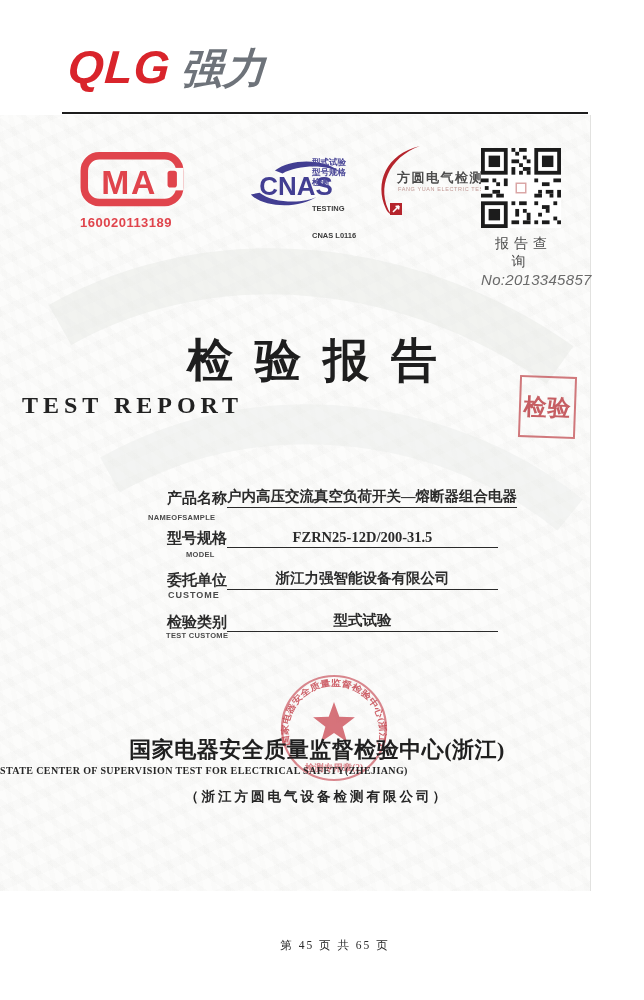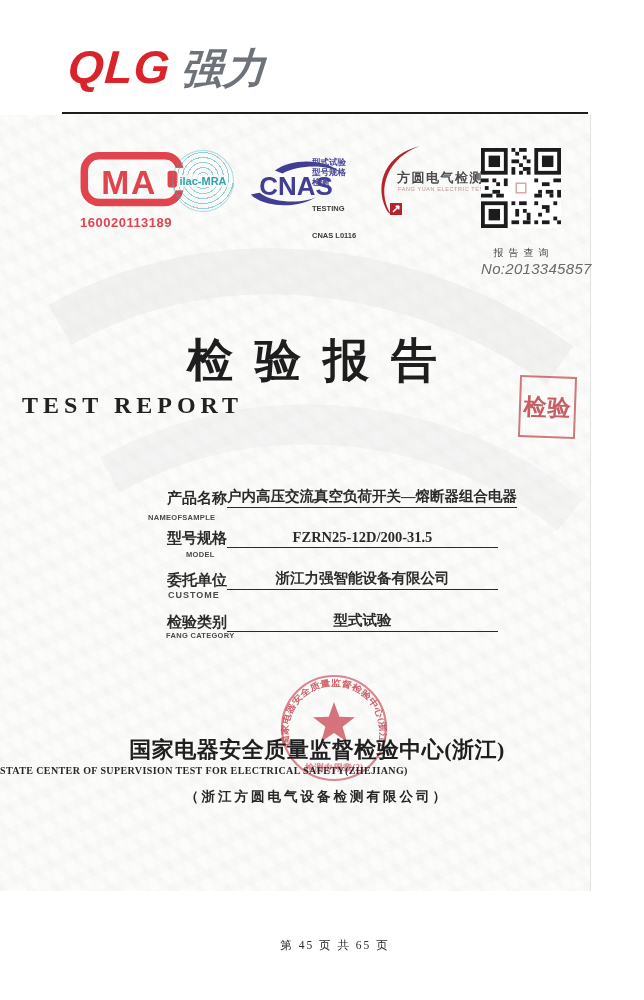--- a/index.html
+++ b/index.html
@@ -37,21 +37,21 @@
   .cnas-text { position:absolute; left:312px; top:158px; width:64px; line-height:1.15;
                font-family:"Liberation Sans",sans-serif; }
   .cnas-text .zh { font-size:8.5px; color:#4a4797; font-weight:bold; }
   .cnas-text .en { font-size:7.5px; color:#3a3a3a; font-weight:bold; margin-top:18px; }
   .fy { position:absolute; left:366px; top:143px; width:130px; height:95px; }
   .fy .name { position:absolute; left:31px; top:26px; font-size:13px; font-weight:bold; color:#4c4c4c;
               letter-spacing:1.5px; font-family:"Liberation Sans",sans-serif; white-space:nowrap; }
   .fy .en { position:absolute; left:32px; top:43px; font-size:5.5px; color:#c29a96; letter-spacing:.6px;
             font-family:"Liberation Sans",sans-serif; white-space:nowrap; }
   .qr { position:absolute; left:481px; top:148px; width:80px; text-align:center; }
-  .qr-caption { margin-top:14px; font-size:10px; color:#4a4a4a; letter-spacing:5px; text-indent:5px; }
+  .qr-caption { margin-top:3px; font-size:14px; color:#4a4a4a; letter-spacing:5px; text-indent:5px; }
   .qr-num { font-size:15px; color:#6a6a6a; font-family:"Liberation Sans",sans-serif; letter-spacing:.3px;font-style:italic; }
 
   
   .title-cn { position:absolute; left:22px; top:330px; width:580px; text-align:center;
               font-size:46px; font-weight:bold; letter-spacing:22px; text-indent:22px; color:#1e1e1e; }
   .title-en { position:absolute; left:22px; top:392px; width:580px; text-align:left;
               font-size:24px; font-weight:bold; letter-spacing:5px; color:#222; }
   .stamp-sq { position:absolute; left:519px; top:376px; width:57px; height:62px;
               border:2px solid rgba(198,88,92,.8); transform:rotate(2deg);
               display:flex; align-items:center; justify-content:center; overflow:hidden; }
@@ -99,23 +99,20 @@
   <div class="cma">
     <svg width="104" height="58" viewBox="0 0 110 62">
       <rect x="4" y="4" width="102" height="50" rx="16" fill="none" stroke="#e0444c" stroke-width="8"></rect>
       <rect x="90" y="17" width="20" height="24" fill="#fcfcfb"></rect>
       <rect x="93" y="20" width="10" height="18" rx="3" fill="#e0444c"></rect>
       <text x="52" y="45" text-anchor="middle" font-size="36" font-weight="bold" font-family="Liberation Sans, sans-serif" fill="#e0444c" letter-spacing="2">MA</text>
     </svg>
     <div class="cma-num">160020113189</div>
   </div>
 
-  <div class="ilac">
-    <span>ilac-MRA</span>
-  </div>
 
   <svg class="cnas-logo" width="96" height="52" viewBox="0 0 100 52">
     <path d="M28,12 C46,-2 84,0 97,15 C84,5 52,6 36,15 Z" fill="#423e92"></path>
     <path d="M3,37 C16,51 54,52 72,39 C58,47 26,46 12,35 Z" fill="#423e92"></path>
     <text x="50" y="37" text-anchor="middle" font-size="27" font-weight="bold" font-family="Liberation Sans, sans-serif" fill="#423e92">CNAS</text>
   </svg>
   <div class="cnas-text">
     <div class="zh">型式试验</div>
     <div class="zh">型号规格</div>
     <div class="zh">检测</div>
@@ -223,21 +220,21 @@
   <div class="form-row" style="top:569px">
     <span class="flabel">委托单位</span>
       <span class="fvalue">浙江力强智能设备有限公司</span>
   </div>
   <div class="fsub" style="top:590px;left:168px;font-size:9px;letter-spacing:1px">CUSTOME</div>
 
   <div class="form-row" style="top:611px">
     <span class="flabel">检验类别</span>
       <span class="fvalue">型式试验</span>
   </div>
-  <div class="fsub" style="top:631px;left:166px">FANG CATEGORY</div>
+  <div class="fsub" style="top:631px;left:166px">TEST CUSTOME</div>
 
   <svg class="stamp-round" width="132" height="124" viewBox="0 0 132 124">
     <circle cx="65" cy="60" r="52" fill="none" stroke="rgba(203,86,96,0.7)" stroke-width="2.2"></circle>
     <polygon points="65,34 70.3,48.7 85.9,49.2 73.6,58.8 77.9,73.8 65,65 52.1,73.8 56.4,58.8 44.1,49.2 59.7,48.7" fill="rgba(201,70,80,0.75)"></polygon>
     <path id="ringpath" d="M 21,77 A 46,46 0 1 1 109,77" fill="none"></path>
     <text font-size="8.5" fill="rgba(198,70,80,0.85)" font-weight="bold">
       <textPath href="#ringpath" startOffset="0" textLength="172" lengthAdjust="spacingAndGlyphs">国家电器安全质量监督检验中心(浙江)</textPath>
     </text>
     <text x="65" y="103" text-anchor="middle" font-size="9.5" fill="rgba(201,75,85,0.7)" font-weight="bold">检测专用章(2)</text>
   </svg>

